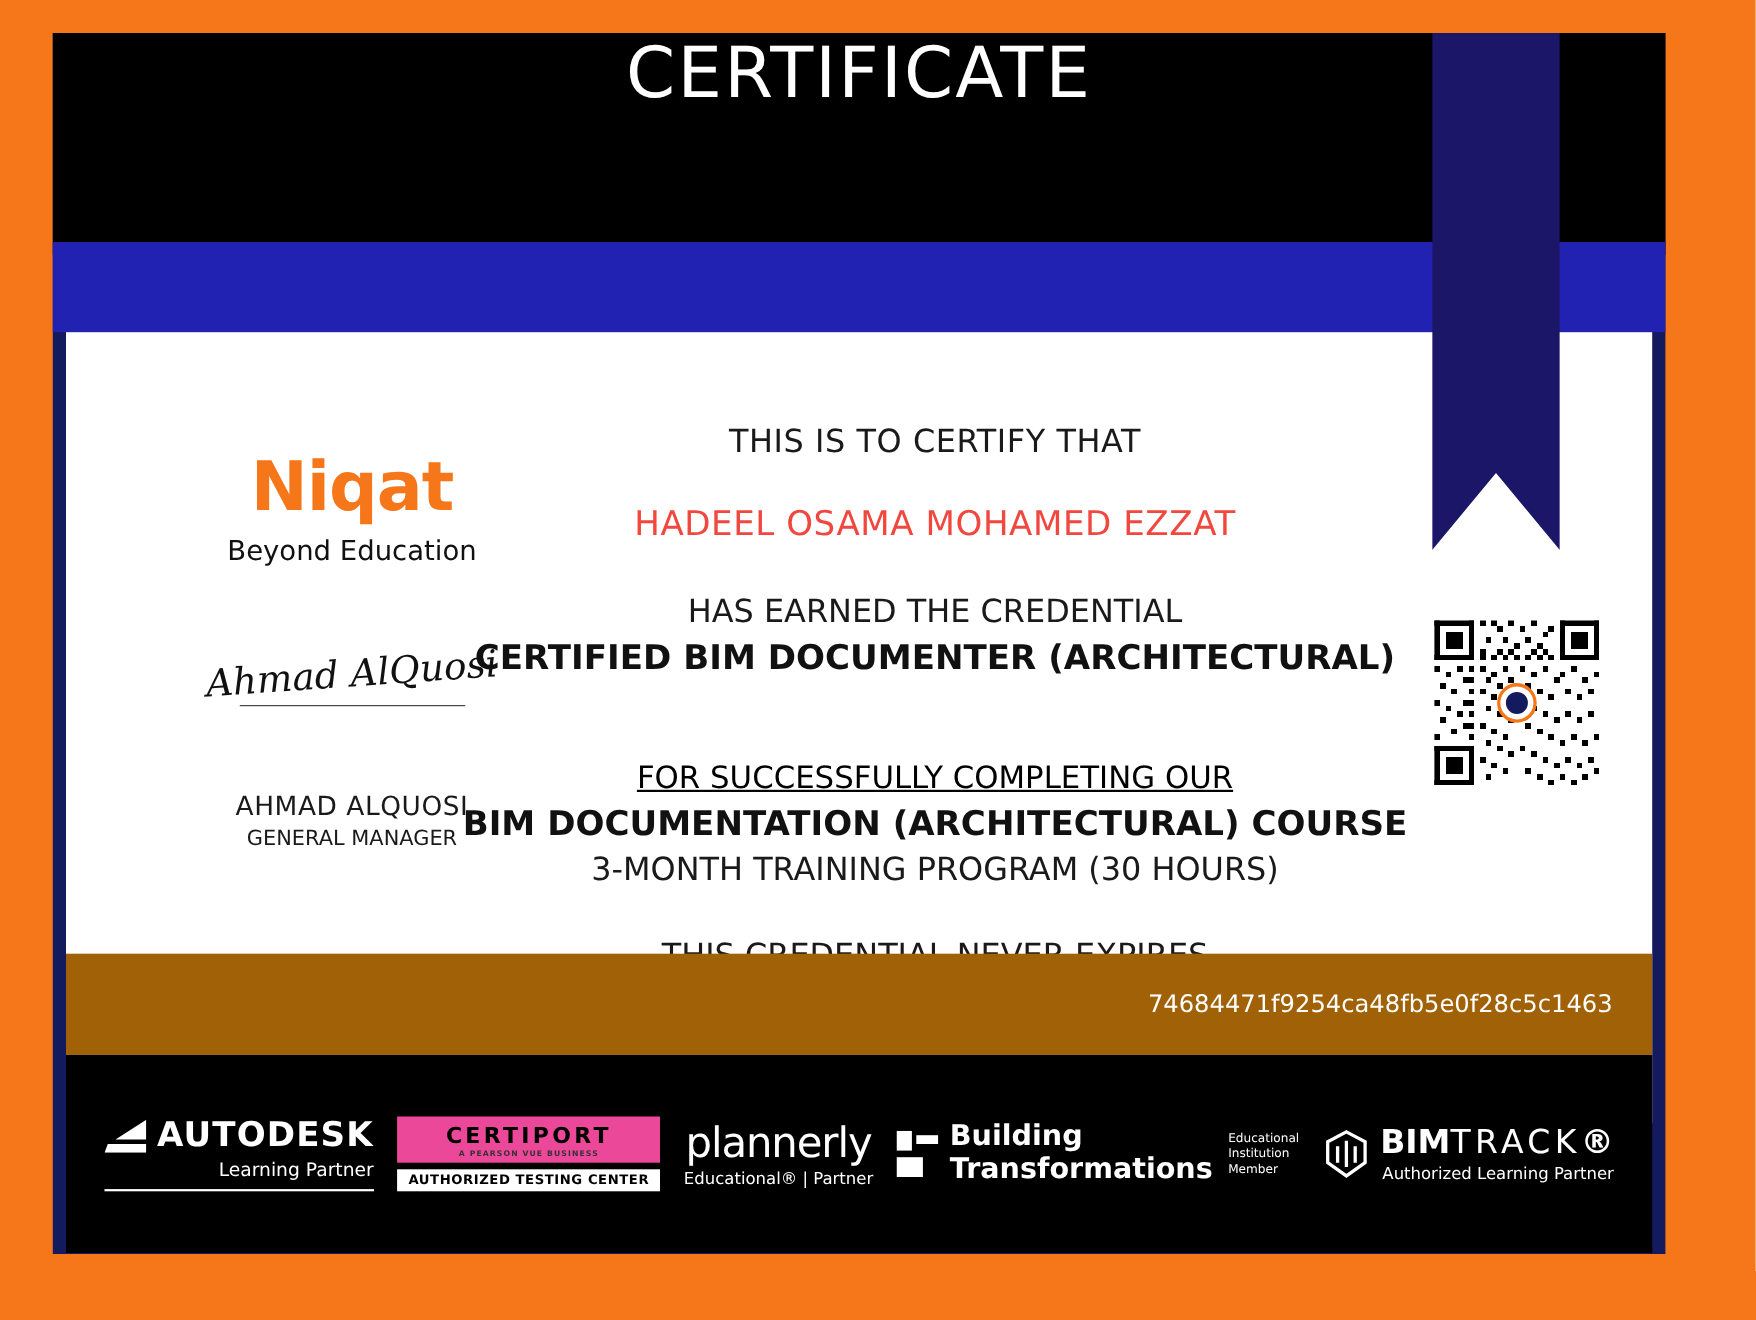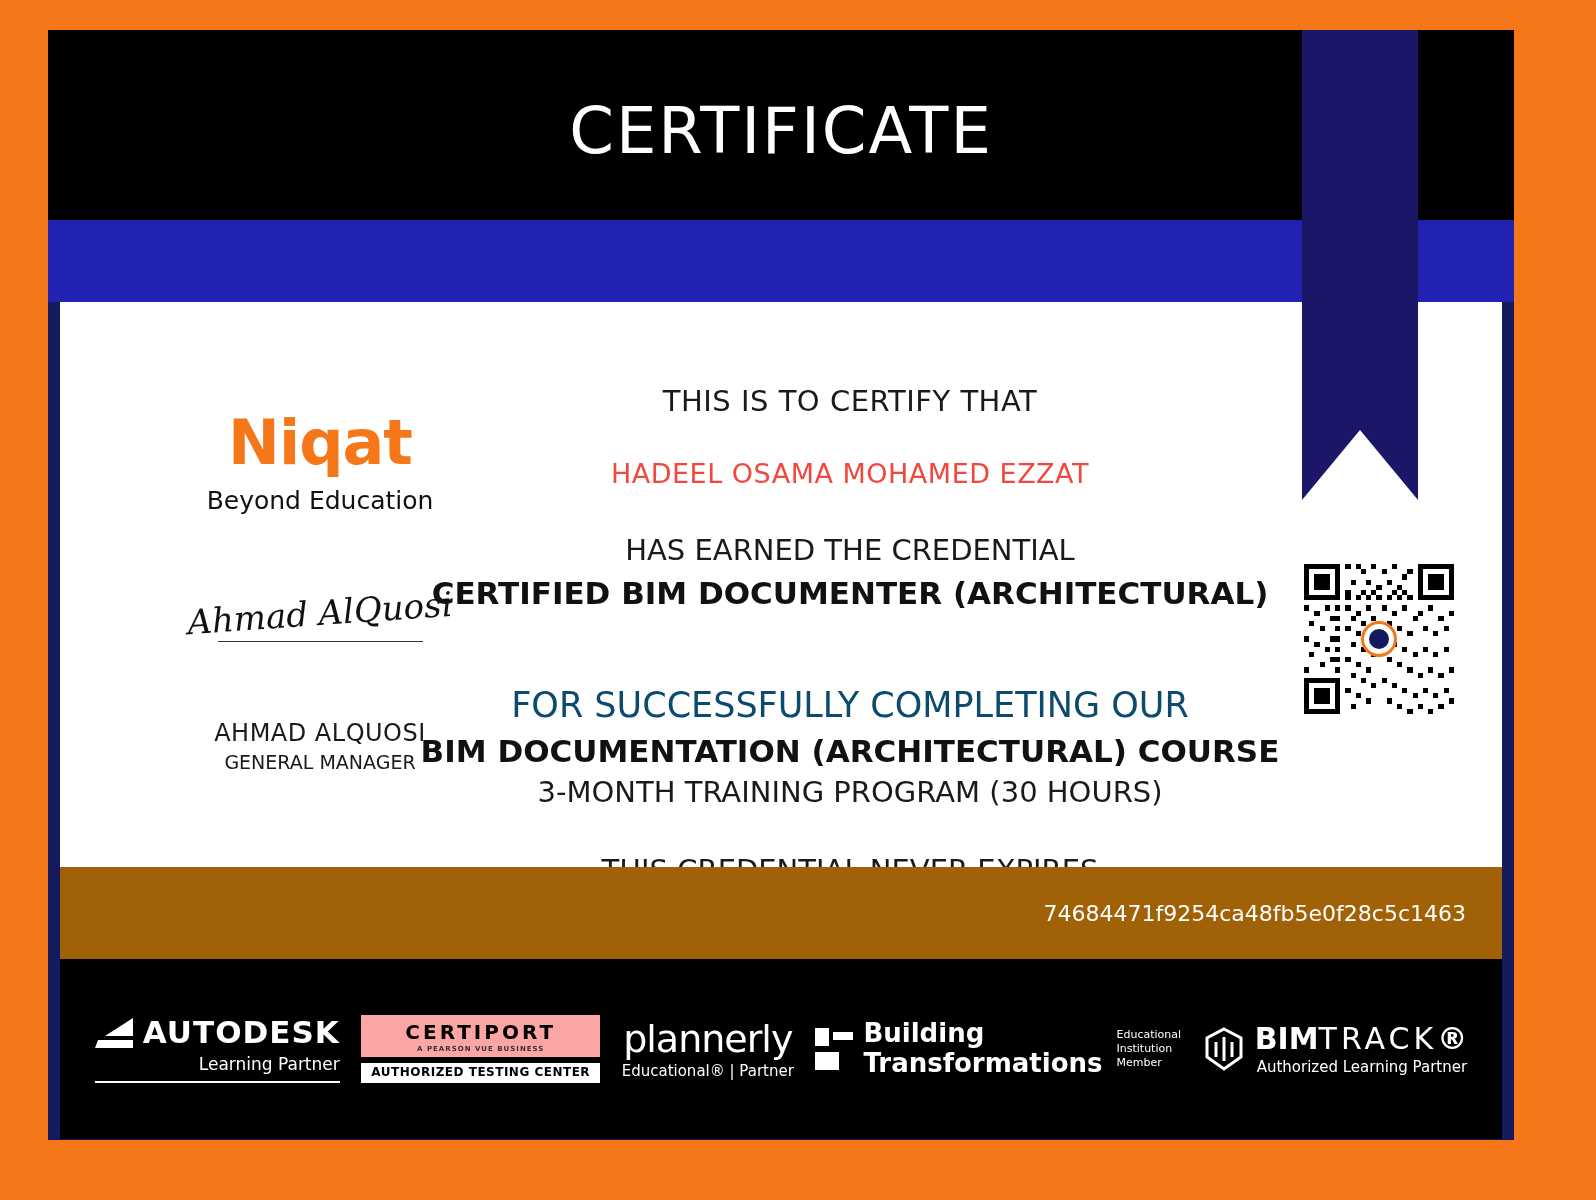--- a/index.html
+++ b/index.html
@@ -36,21 +36,20 @@
 
   
   .title-band {
     position: absolute;
     left: 0;
     top: 0;
     width: 1466px;
     height: 202px;
     background: #000000;
     display: flex;
-    align-items: center;
     justify-content: center;
   }
   .title-text {
     color: #ffffff;
     font-size: 64px;
     letter-spacing: 2px;
     font-family: "DejaVu Sans", sans-serif;
     font-weight: 400;
   }
 
@@ -180,40 +179,41 @@
     top: 82px;
     width: 860px;
     text-align: center;
   }
   .line-certify {
     font-size: 29px;
     color: #1a1a1a;
     letter-spacing: 0.5px;
   }
   .line-name {
-    font-size: 27px;
+    font-size: 31px;
     color: #f0483f;
     letter-spacing: 0.5px;
     margin-top: 40px;
   }
   .line-earned {
     font-size: 29px;
     color: #1a1a1a;
     margin-top: 44px;
   }
   .line-credential {
     font-size: 31px;
     font-weight: 700;
     color: #111111;
     margin-top: 8px;
   }
   .line-for {
-    font-size: 35px;
-    color: #0c4a6e;
+    font-size: 28px;
+    color: #000000;
     margin-top: 74px;
+    text-decoration: underline;
   }
   .line-course {
     font-size: 31px;
     font-weight: 700;
     color: #111111;
     margin-top: 8px;
   }
   .line-program {
     font-size: 29px;
     color: #1a1a1a;
@@ -277,21 +277,21 @@
     text-align: right;
   }
   .p-rule {
     width: 100%;
     height: 2px;
     background: #ffffff;
     margin-top: 6px;
   }
 
   .p-certiport-box {
-    background: #fca5a5;
+    background: #ec4899;
     color: #000000;
     padding: 6px 14px 4px 14px;
     font-size: 20px;
     letter-spacing: 3px;
     font-weight: 600;
   }
   .p-certiport-sub-top {
     font-size: 7px;
     letter-spacing: 1px;
     color: #333333;

